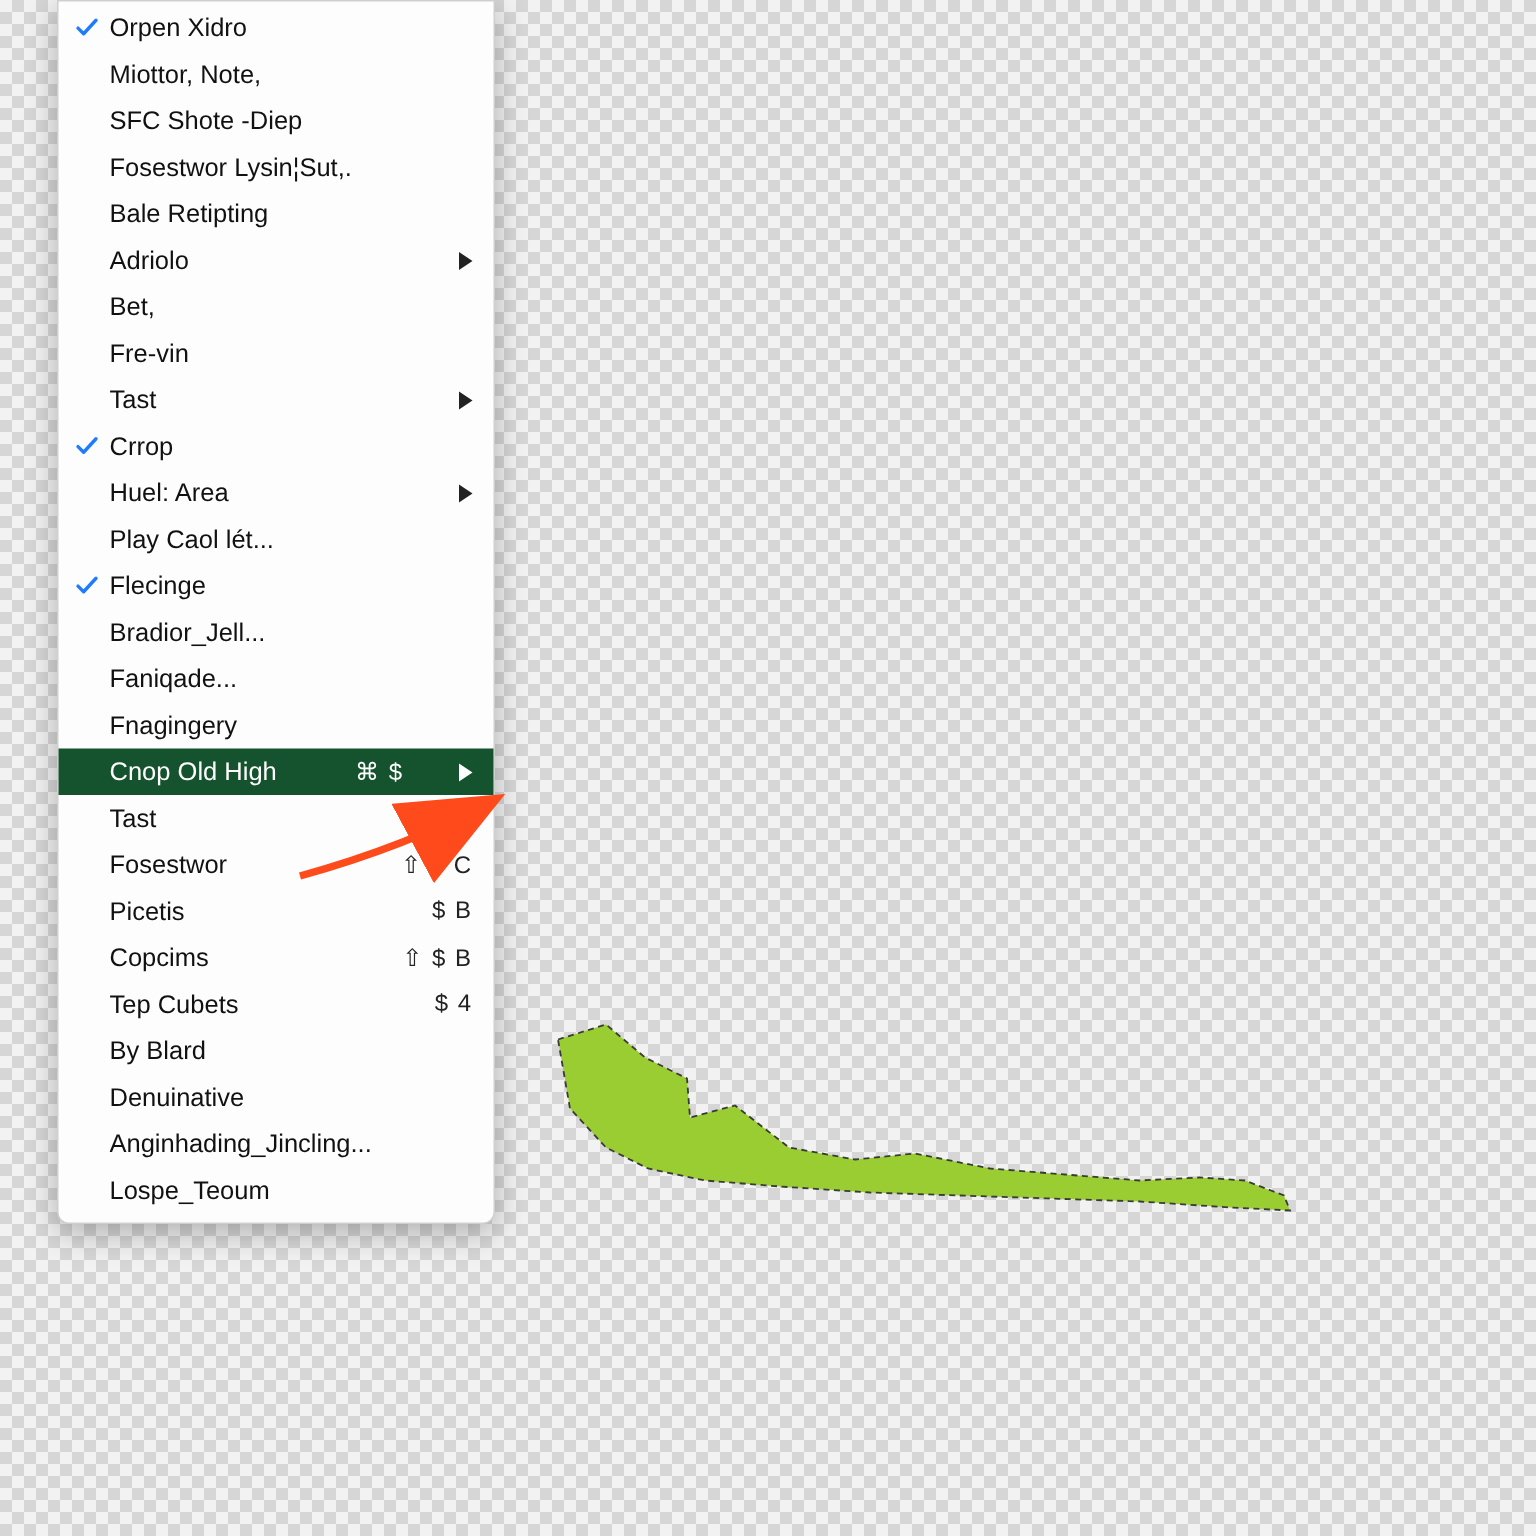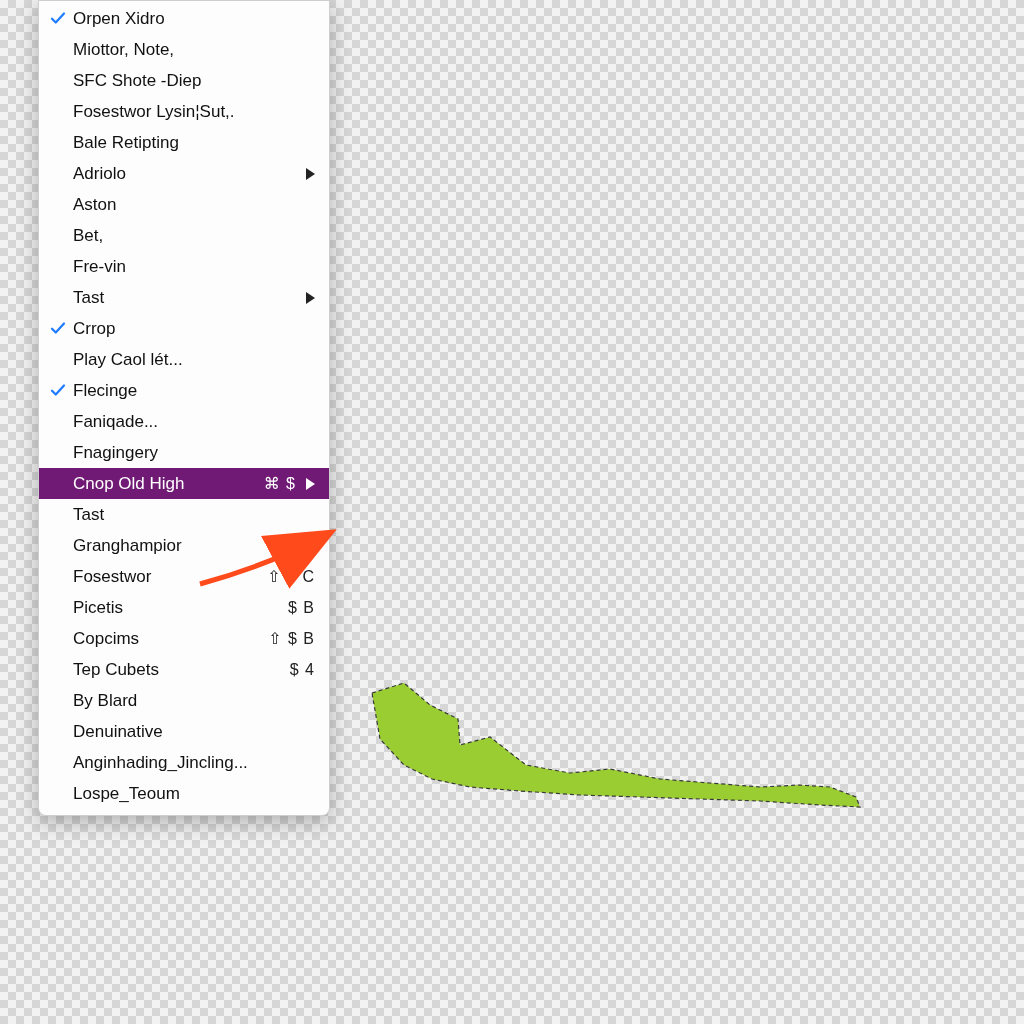--- a/index.html
+++ b/index.html
@@ -59,22 +59,23 @@
   }
   .menu-item .label { flex: 1 1 auto; overflow:hidden; text-overflow: ellipsis;}
   .menu-item .shortcut {
     flex: 0 0 auto;
     margin-left: 10px;
     font-size: 16px;
     color: #222;
     letter-spacing: 1px;
   }
   .menu-item.highlight {
-    background: #701a75;
+    background: #14532d;
     color: #fff;
+    gap: 27px;
   }
   .menu-item.highlight .shortcut,
   .menu-item.highlight .submenu-arrow { color: #fff; }
   .check {
     position: absolute;
     left: 10px;
     top: 6px;
     width: 18px; height: 18px;
     color: #1f7cff;
   }
@@ -127,64 +128,64 @@
       <span class="label">Fosestwor Lysin¦Sut,.</span>
     </div>
     <div class="menu-item">
       <span class="label">Bale Retipting</span>
     </div>
     <div class="menu-item">
       <span class="label">Adriolo</span>
       <span class="submenu-arrow"></span>
     </div>
     <div class="menu-item">
-      <span class="label">Aston</span>
-    </div>
-    <div class="menu-item">
       <span class="label">Bet,</span>
     </div>
     <div class="menu-item">
       <span class="label">Fre-vin</span>
     </div>
     <div class="menu-item">
       <span class="label">Tast</span>
       <span class="submenu-arrow"></span>
     </div>
     <div class="menu-item">
       <span class="check"><svg viewBox="0 0 24 24" fill="none" stroke="currentColor" stroke-width="3" stroke-linecap="round" stroke-linejoin="round">
           <polyline points="4 13 9 18 20 6"></polyline>
         </svg></span>
       <span class="label">Crrop</span>
     </div>
     <div class="menu-item">
+      <span class="label">Huel: Area</span>
+      <span class="submenu-arrow"></span>
+    </div>
+    <div class="menu-item">
       <span class="label">Play Caol lét...</span>
     </div>
     <div class="menu-item">
       <span class="check"><svg viewBox="0 0 24 24" fill="none" stroke="currentColor" stroke-width="3" stroke-linecap="round" stroke-linejoin="round">
           <polyline points="4 13 9 18 20 6"></polyline>
         </svg></span>
       <span class="label">Flecinge</span>
     </div>
     <div class="menu-item">
+      <span class="label">Bradior_Jell...</span>
+    </div>
+    <div class="menu-item">
       <span class="label">Faniqade...</span>
     </div>
     <div class="menu-item">
       <span class="label">Fnagingery</span>
     </div>
     <div class="menu-item highlight">
       <span class="label">Cnop Old High</span>
       <span class="shortcut">⌘ $</span>
       <span class="submenu-arrow"></span>
     </div>
     <div class="menu-item">
       <span class="label">Tast</span>
-    </div>
-    <div class="menu-item">
-      <span class="label">Granghampior</span>
-      <span class="submenu-arrow"></span>
     </div>
     <div class="menu-item">
       <span class="label">Fosestwor</span>
       <span class="shortcut">⇧ $ C</span>
     </div>
     <div class="menu-item">
       <span class="label">Picetis</span>
       <span class="shortcut">$ B</span>
     </div>
     <div class="menu-item">

